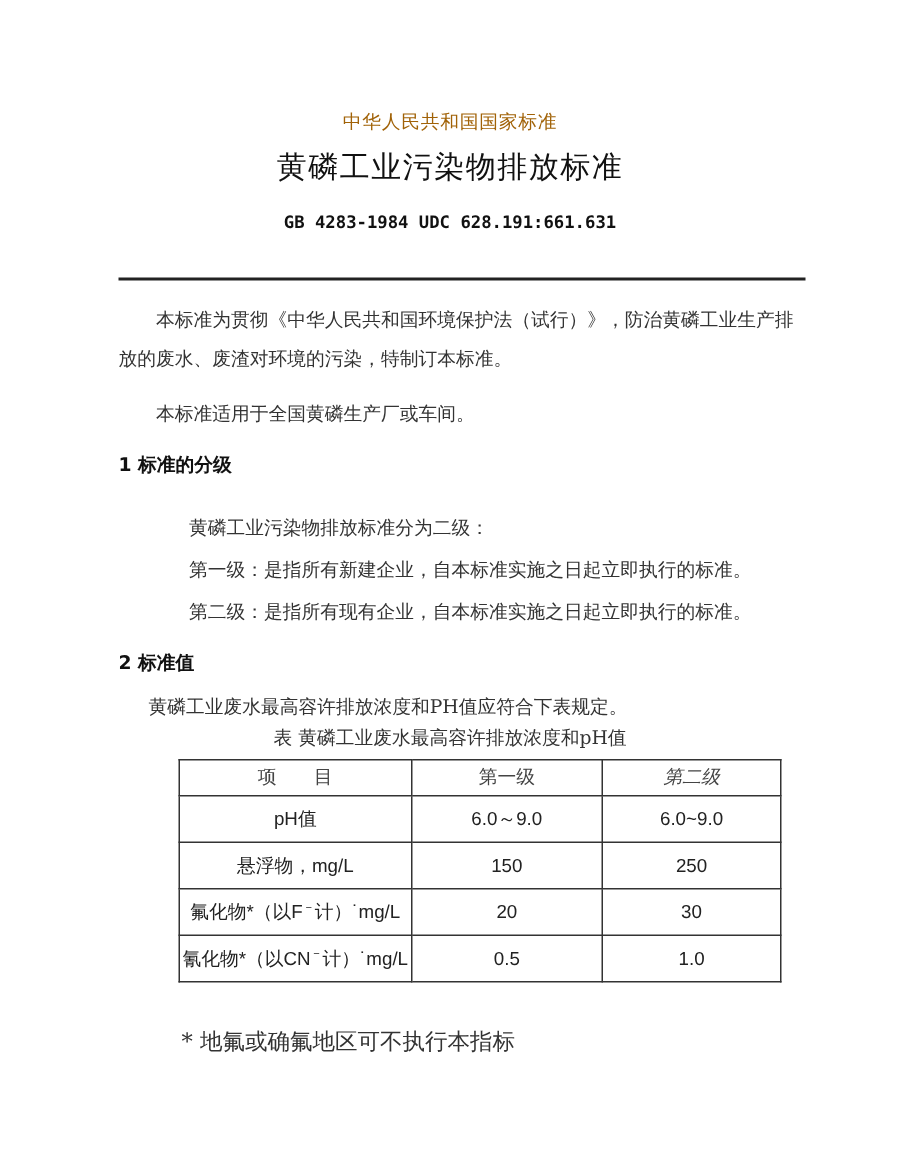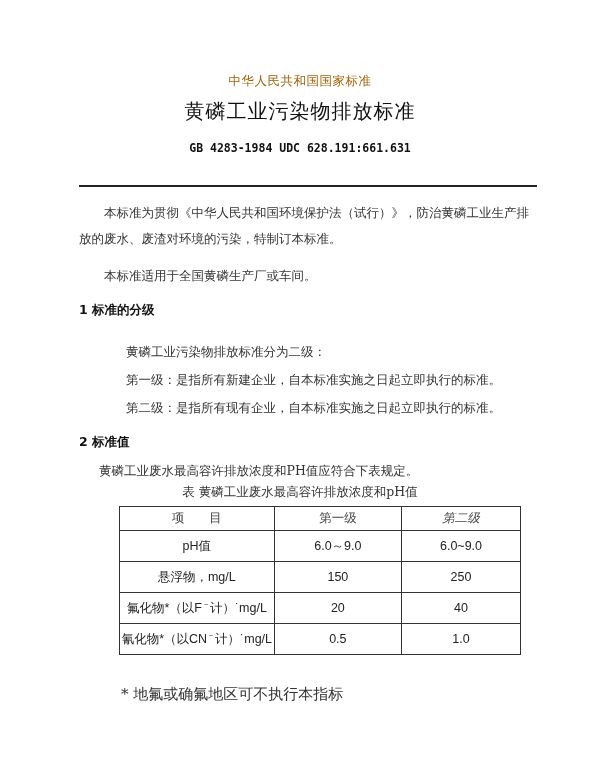--- a/index.html
+++ b/index.html
@@ -60,21 +60,21 @@
     <td>6.0~9.0</td>
   </tr>
   <tr class="row">
     <td>悬浮物，mg/L</td>
     <td>150</td>
     <td>250</td>
   </tr>
   <tr class="row">
     <td><span>氟化物*（以F</span><sup>－</sup><span>计）˙mg/L</span></td>
     <td>20</td>
-    <td>40</td>
+    <td>30</td>
   </tr>
   <tr class="row">
     <td><span>氰化物*（以CN</span><sup>－</sup><span>计）˙mg/L</span></td>
     <td>0.5</td>
     <td>1.0</td>
   </tr>
 </tbody>
   </table>
 
 <div class="abs footnote">* 地氟或确氟地区可不执行本指标</div>

